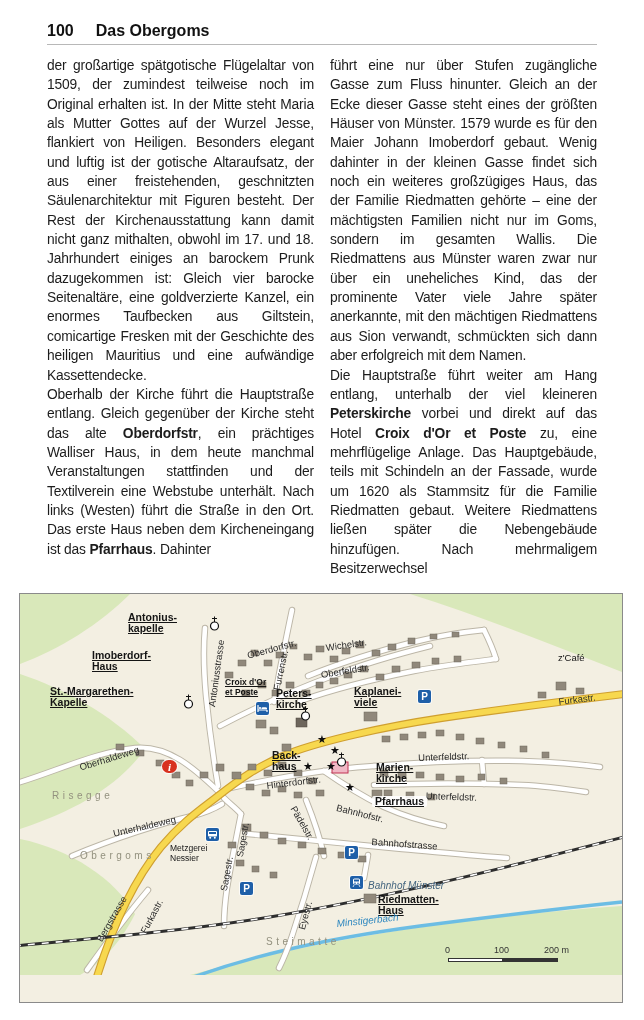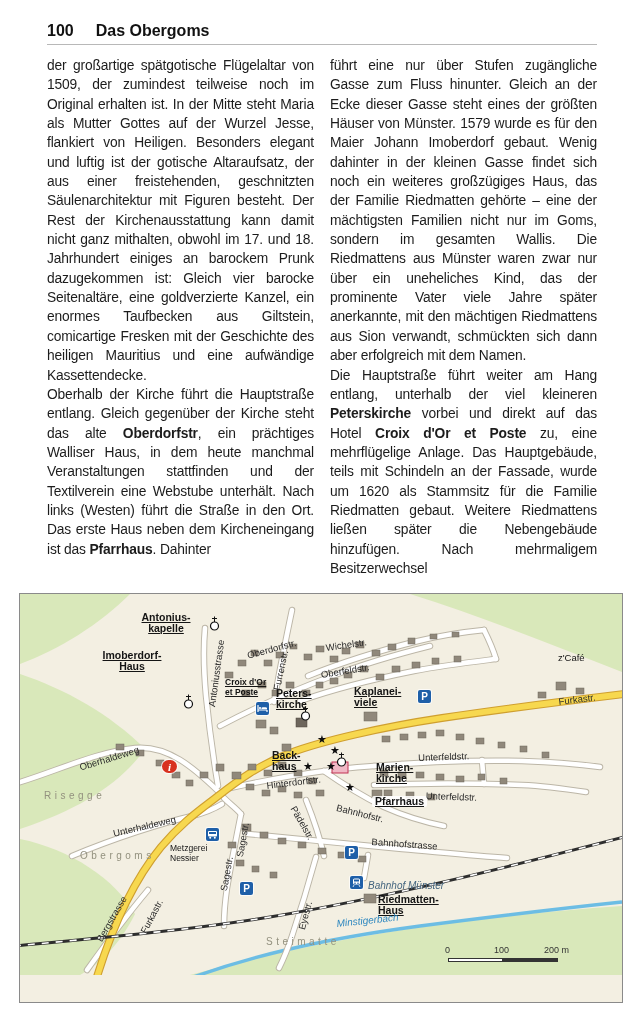--- a/index.html
+++ b/index.html
@@ -24,21 +24,21 @@
   .map svg.base{position:absolute;left:0;top:0;}
   .rc{stroke:#bcb6a7;stroke-width:6.5;fill:none;stroke-linecap:round;}
   .rf{stroke:#ffffff;stroke-width:4.6;fill:none;stroke-linecap:round;}
   .yc{stroke:#cf9f30;stroke-width:8;fill:none;stroke-linecap:round;}
   .yf{stroke:#f7d84f;stroke-width:5.8;fill:none;stroke-linecap:round;}
 
   
   .ml{position:absolute;white-space:pre-line;font-size:10.5px;line-height:11px;font-weight:bold;
       color:#141414;text-align:left;}
   .ml.u{text-decoration:underline;text-underline-offset:1px;}
-  .ml.right{text-align:center;}
+  .ml.right{text-align:left;}
   .ml.left{text-align:left;}
   .ml.small{font-size:8.5px;line-height:9.5px;}
   .ml.box{background:rgba(255,255,255,.88);padding:0 3px;border-radius:2px;}
   .st{position:absolute;font-size:9.5px;color:#2b2b2b;white-space:nowrap;transform-origin:0 0;}
   .area{position:absolute;font-size:10px;color:#93917f;letter-spacing:3.5px;white-space:nowrap;}
   .wlbl{position:absolute;font-size:10px;font-style:italic;color:#2b86bf;transform-origin:0 0;}
   .stn-lbl{position:absolute;font-size:10px;font-style:italic;color:#44657f;white-space:nowrap;}
 
   
   .icon-sq{position:absolute;width:13px;height:13px;background:#1e5fa8;color:#fff;border-radius:2px;
@@ -302,20 +302,22 @@
     <span class="star" style="left:297px;top:140px;">★</span>
     <span class="star" style="left:310px;top:151px;">★</span>
     <span class="star" style="left:283px;top:167px;">★</span>
     <span class="star" style="left:306px;top:167px;">★</span>
     <span class="star" style="left:325px;top:188px;">★</span>
 
     <div class="ml u right" style="left:108px;top:18px;width:76px;">Antonius-
 kapelle</div>
     <div class="ml u right" style="left:72px;top:56px;width:80px;">Imoberdorf-
 Haus</div>
+    <div class="ml u right" style="left:30px;top:92px;width:128px;">St.-Margarethen-
+Kapelle</div>
     <div class="ml u small" style="left:205px;top:84px;width:54px;">Croix d'Or
 et Poste</div>
     <div class="ml u" style="left:256px;top:94px;width:44px;">Peters-
 kirche</div>
     <div class="ml u" style="left:334px;top:92px;width:54px;">Kaplanei-
 viele</div>
     <div class="ml u" style="left:252px;top:156px;width:38px;">Back-
 haus</div>
     <div class="ml u left" style="left:332px;top:168px;width:46px;padding-left:24px;">Marien-
 kirche</div>
@@ -340,21 +342,21 @@
     <div class="st" style="left:318px;top:208px;transform:rotate(14deg);">Bahnhofstr.</div>
     <div class="st" style="left:352px;top:242px;transform:rotate(4deg);">Bahnhofstrasse</div>
     <div class="st" style="left:278px;top:210px;transform:rotate(60deg);">Pädelstr.</div>
     <div class="st" style="left:214px;top:262px;transform:rotate(-80deg);">Sagestr.</div>
     <div class="st" style="left:198px;top:296px;transform:rotate(-80deg);">Sagestr.</div>
     <div class="st" style="left:58px;top:168px;transform:rotate(-17deg);">Oberhaldeweg</div>
     <div class="st" style="left:92px;top:234px;transform:rotate(-13deg);">Unterhaldeweg</div>
     <div class="st" style="left:74px;top:344px;transform:rotate(-60deg);">Bergstrasse</div>
     <div class="st" style="left:276px;top:334px;transform:rotate(-75deg);">Eyestr.</div>
 
-    <div class="area" style="left:24px;top:196px;">Risegge</div>
+    <div class="area" style="left:32px;top:196px;">Risegge</div>
     <div class="area" style="left:60px;top:256px;">Obergoms</div>
     <div class="area" style="left:246px;top:342px;">Steimatte</div>
 
     <div class="wlbl" style="left:316px;top:324px;transform:rotate(-6deg);">Minstigerbach</div>
 
     <span class="scale-num" style="left:425px;top:351px;">0</span>
     <span class="scale-num" style="left:474px;top:351px;">100</span>
     <span class="scale-num" style="left:524px;top:351px;">200 m</span>
     <div class="scale-bar">
         <div class="s1"></div>

